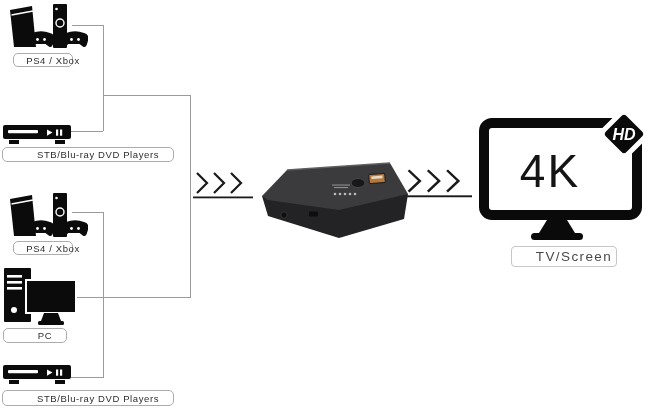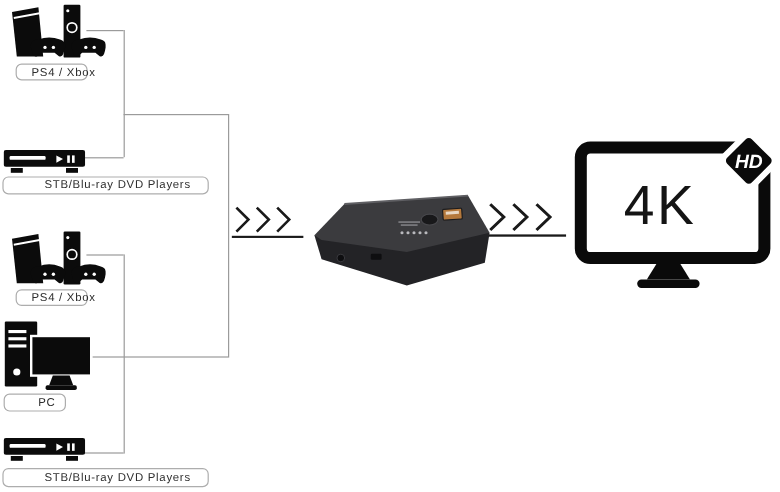--- a/index.html
+++ b/index.html
@@ -24,21 +24,21 @@
     position:absolute;display:flex;align-items:center;justify-content:center;
     background:#fff;border:1px solid #adadad;border-radius:5px;
     color:#2d2d2d;font-size:9.5px;letter-spacing:0.6px;white-space:nowrap;
     box-sizing:border-box;
     padding-left:20px;
   }
   .pill.big{font-size:13.5px;letter-spacing:1.4px;color:#4a4a4a;border-color:#c6c6c6;border-radius:4px;}
   .lb1{left:13px;top:53px;width:60px;height:14px;}
   .lb2{left:2px;top:147px;width:172px;height:15px;}
   .lb3{left:13px;top:241px;width:60px;height:14px;}
-  .lb4{left:3px;top:328px;width:52px;height:15px;}
+  .lb4{left:3px;top:328px;width:64px;height:15px;}
   .lb5{left:2px;top:390px;width:172px;height:16px;}
   .lb-switch{left:213px;top:254px;width:187px;height:23px;}
   .lb-tv{left:511px;top:246px;width:106px;height:21px;}
   
   .ic-consoles1{left:8px;top:3px;}
   .ic-stb1{left:3px;top:125px;}
   .ic-consoles2{left:8px;top:192px;}
   .ic-pc{left:3px;top:266px;}
   .ic-stb2{left:3px;top:365px;}
   .ic-arrows1{left:193px;top:170px;}
@@ -167,14 +167,17 @@
   <svg class="abs ic-tv" width="172" height="138" viewBox="0 0 172 138">
     <rect x="10" y="17" width="153" height="92" rx="8" fill="#fff" stroke="#0a0a0a" stroke-width="10"></rect>
     <text x="76" y="81" text-anchor="middle" font-family="Liberation Sans, sans-serif" font-size="46" letter-spacing="2" fill="#141414">4K</text>
     <polygon points="73,114 93,114 101,127 65,127" fill="#0a0a0a"></polygon>
     <rect x="57" y="127" width="52" height="7" rx="3.5" fill="#0a0a0a"></rect>
     <g transform="translate(150,28) rotate(45)">
       <rect x="-17" y="-17" width="34" height="34" rx="6" fill="#0a0a0a" stroke="#ffffff" stroke-width="5"></rect>
     </g>
     <text x="150" y="34" text-anchor="middle" font-family="Liberation Sans, sans-serif" font-size="16" font-weight="bold" font-style="italic" fill="#ffffff">HD</text>
   </svg>
+  <div class="pill big lb-tv">
+      <span>TV/Screen</span>
+    </div>
 
 </div>
 
 </body></html>

